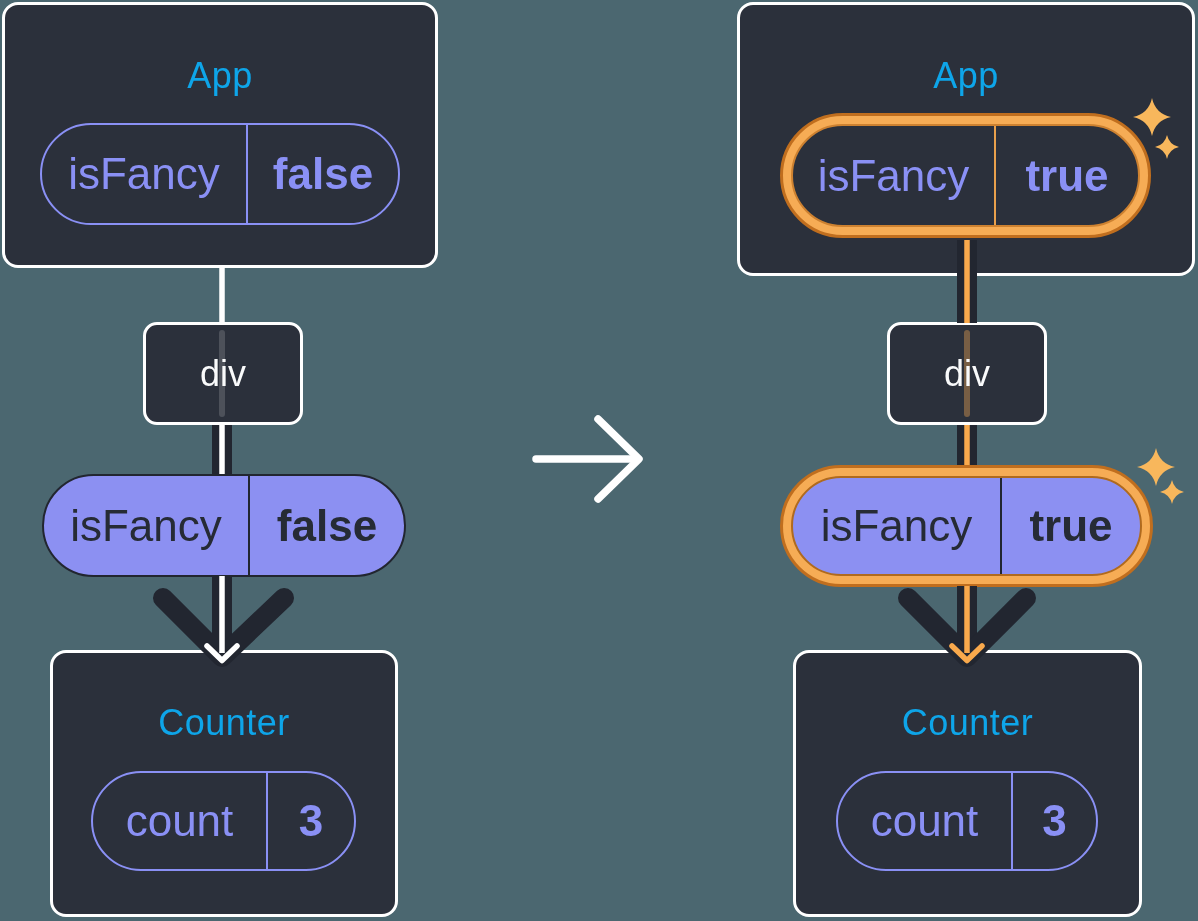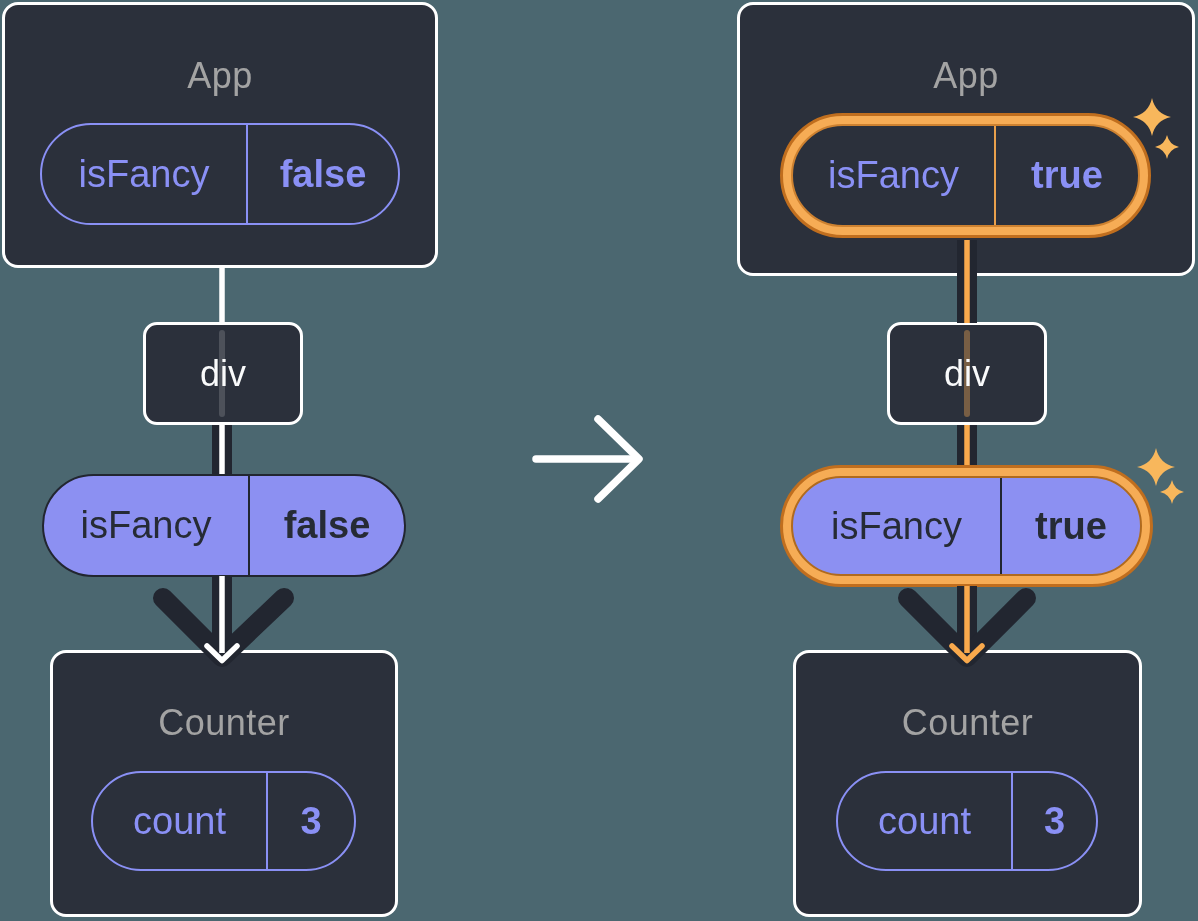--- a/index.html
+++ b/index.html
@@ -1,23 +1,23 @@
 <!DOCTYPE html>
 <html><head>
 <meta charset="utf-8">
 <style>
   html,body{margin:0;padding:0;background:#4B6770;}
   .stage{position:relative;width:1198px;height:921px;background:#4B6770;overflow:hidden;
          font-family:"Liberation Sans","DejaVu Sans",sans-serif;}
   svg.layer{position:absolute;left:0;top:0;width:1198px;height:921px;pointer-events:none;}
   .card{position:absolute;background:#2B303B;border:3px solid #FFFFFF;border-radius:16px;box-sizing:border-box;}
-  .card-title{position:absolute;left:0;right:0;text-align:center;color:#a3a3a3;
+  .card-title{position:absolute;left:0;right:0;text-align:center;color:#0ea5e9;
               font-size:36px;font-weight:500;letter-spacing:.5px;}
   .pill{position:absolute;display:flex;border-radius:60px;box-sizing:border-box;overflow:hidden;}
-  .pill .cell{display:flex;align-items:center;justify-content:center;font-size:38px;box-sizing:border-box;height:100%;}
+  .pill .cell{display:flex;align-items:center;justify-content:center;font-size:44px;box-sizing:border-box;height:100%;}
   .pill .cell.value{flex:1;font-weight:bold;}
   
   .pill.outline{border:2.5px solid #8A90F5;background:transparent;color:#8A90F5;}
   .pill.outline .cell.value{border-left:2px solid #8A90F5;}
   
   .pill.filled{border:2.5px solid #222630;background:#8C90F2;color:#262B35;}
   .pill.filled .cell.value{border-left:2.5px solid #222630;}
   
   .fancy{position:absolute;box-sizing:border-box;border:3px solid #C06E1E;background:#F6AC55;padding:8px;}
   .fancy .pill{position:relative;width:100%;height:100%;}

